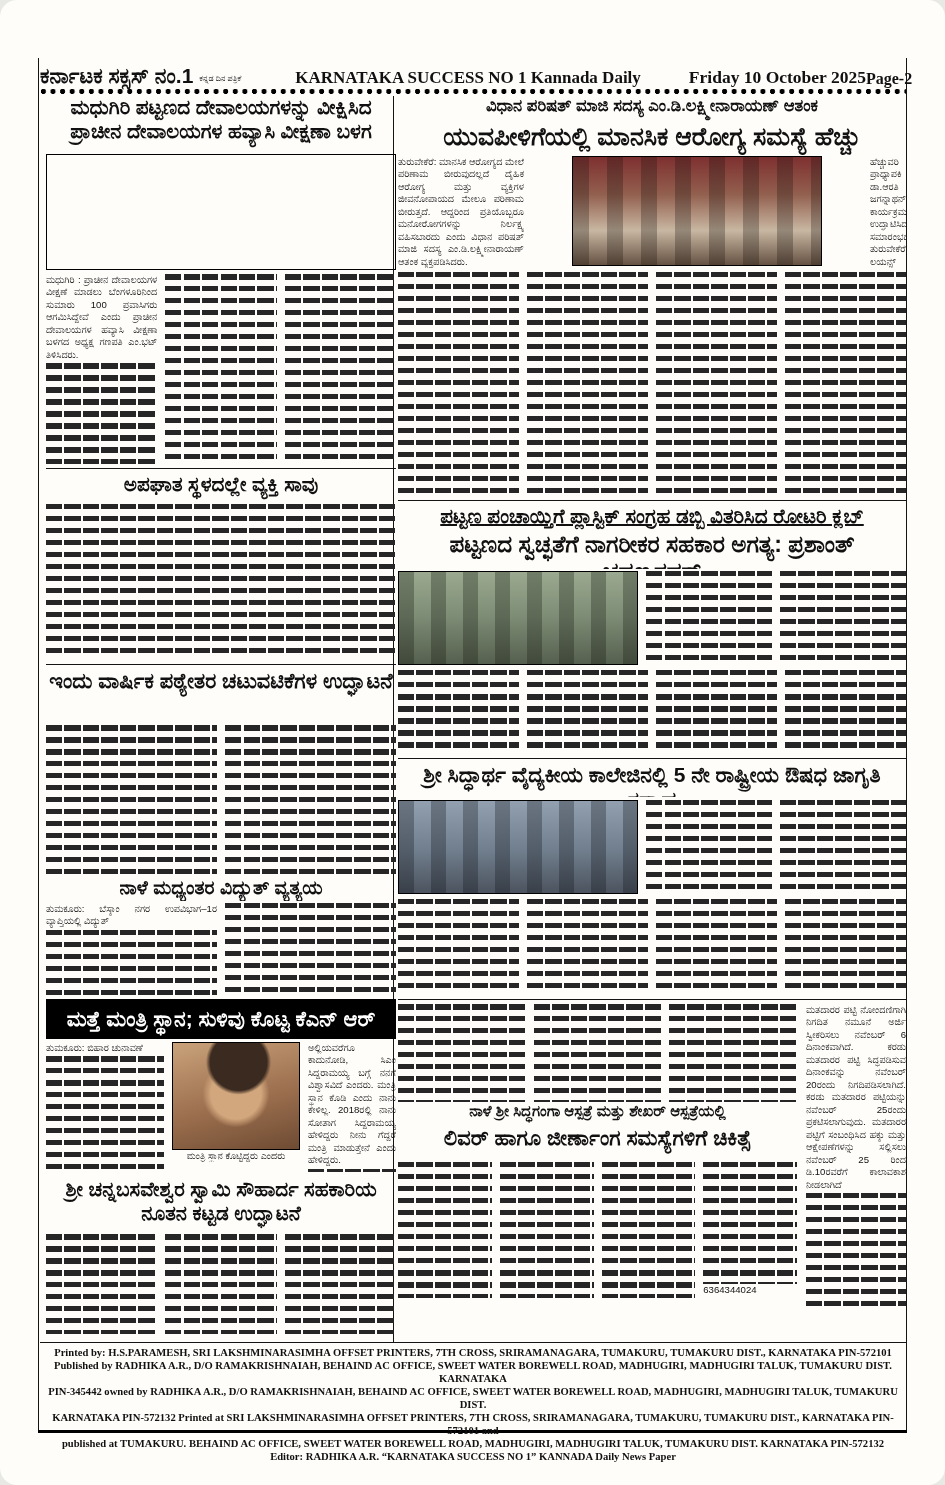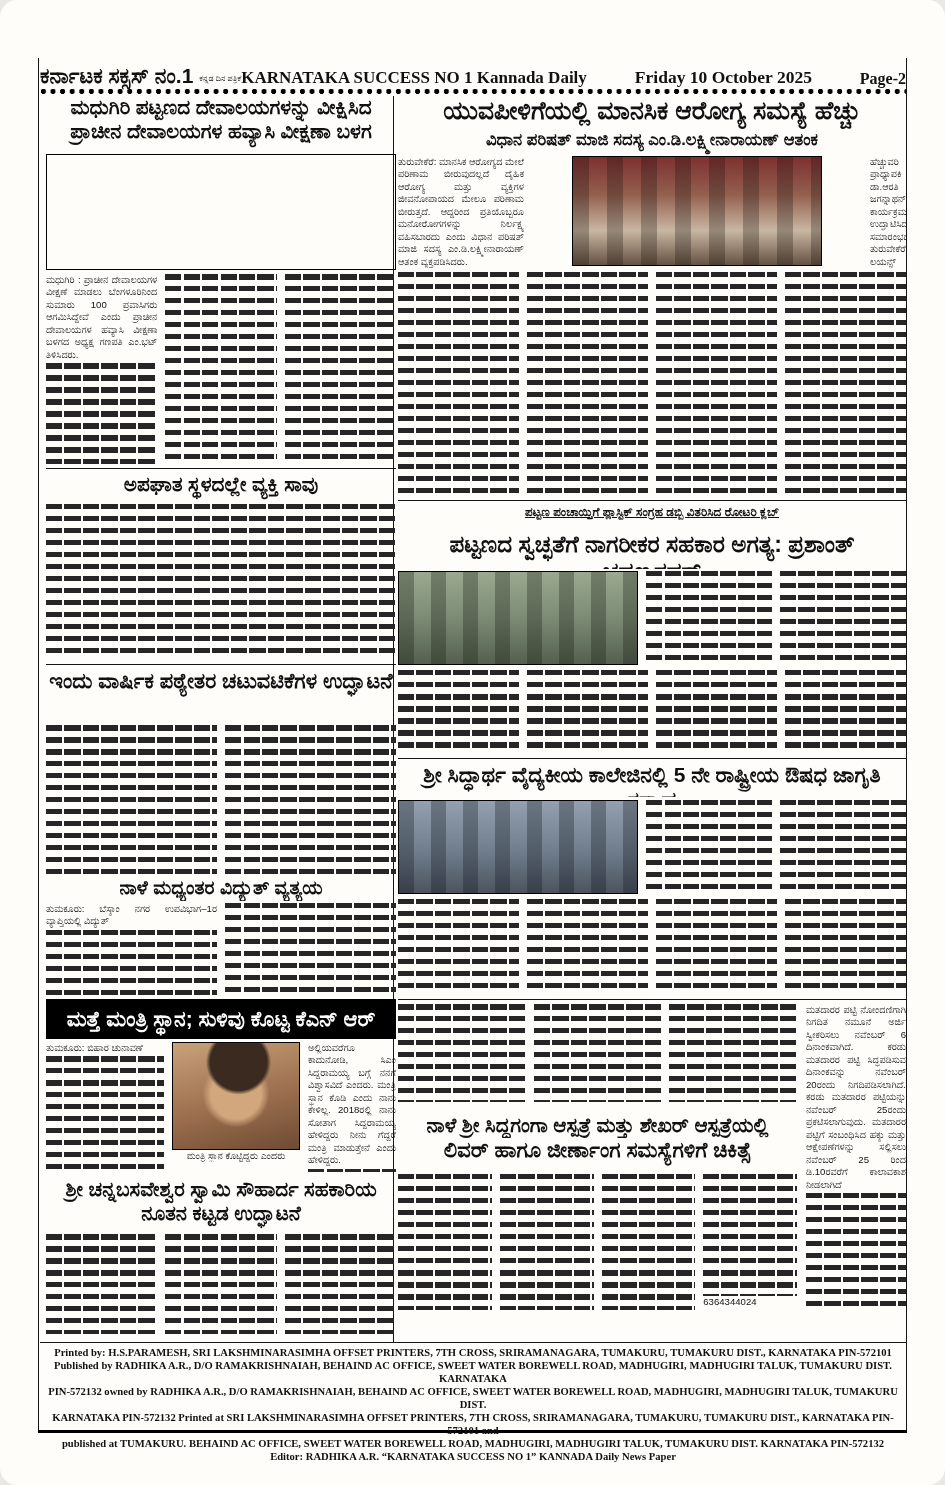--- a/index.html
+++ b/index.html
@@ -6,21 +6,21 @@
   .page{position:relative;width:945px;height:1485px;background:#fffdfa;margin:0 auto;
         font-family:"Liberation Sans",sans-serif;color:#111;overflow:hidden;border-radius:17px;}
   
   .vrule{position:absolute;width:0;border-left:1.5px solid #141414;}
   .hrule{position:absolute;height:0;border-top:1.2px solid #141414;}
   .hrule-heavy{position:absolute;height:3px;background:#000;}
   
   .masthead{position:absolute;left:40px;top:56px;width:866px;height:32px;display:flex;align-items:flex-end;}
   .logo-kn{font-weight:bold;font-size:21px;letter-spacing:0;white-space:nowrap;}
   .tagline{font-size:8px;margin-left:6px;margin-bottom:4px;white-space:nowrap;}
-  .mast-title{font-family:"Liberation Serif",serif;font-weight:bold;font-size:17px;white-space:nowrap;}
+  .mast-title{font-family:"Liberation Serif",serif;font-weight:bold;font-size:17px;margin-left:54px;white-space:nowrap;}
   .mast-date{font-family:"Liberation Serif",serif;font-weight:bold;font-size:17.5px;margin-left:48px;white-space:nowrap;}
   .mast-page{font-family:"Liberation Serif",serif;font-weight:bold;font-size:16px;margin-left:auto;white-space:nowrap;}
   .dots{position:absolute;left:40px;top:88px;width:866px;height:7px;
         background-image:radial-gradient(circle at 3.4px 3.4px,#000 2.4px,transparent 2.9px);
         background-size:9.6px 7px;background-repeat:repeat-x;}
   
   .col-left{position:absolute;left:40px;top:96px;width:350px;padding-left:6px;}
   .col-right{position:absolute;left:398px;top:96px;width:508px;}
   
   .head{font-weight:bold;text-align:center;line-height:1.18;overflow:hidden;}
@@ -154,22 +154,22 @@
           <div class="fill"></div>
         </div>
       <div class="bcol">
           <div class="fill"></div>
         </div>
     </div>
   </div>
 
   <div class="col-right">
 
+    <div class="head" style="font-size:16.5px;height:26px;">ವಿಧಾನ ಪರಿಷತ್ ಮಾಜಿ ಸದಸ್ಯ ಎಂ.ಡಿ.ಲಕ್ಷ್ಮೀನಾರಾಯಣ್ ಆತಂಕ</div>
     <div class="head" style="font-size:25px;height:34px;">ಯುವಪೀಳಿಗೆಯಲ್ಲಿ ಮಾನಸಿಕ ಆರೋಗ್ಯ ಸಮಸ್ಯೆ ಹೆಚ್ಚು</div>
-    <div class="head" style="font-size:16.5px;height:26px;">ವಿಧಾನ ಪರಿಷತ್ ಮಾಜಿ ಸದಸ್ಯ ಎಂ.ಡಿ.ಲಕ್ಷ್ಮೀನಾರಾಯಣ್ ಆತಂಕ</div>
     <div class="body-row" style="height:112px;gap:48px;">
       <div class="bcol" style="flex:0 0 126px;">
         <p class="lead">ತುರುವೇಕೆರೆ: ಮಾನಸಿಕ ಆರೋಗ್ಯದ ಮೇಲೆ ಪರಿಣಾಮ ಬೀರುವುದಲ್ಲದೆ ದೈಹಿಕ ಆರೋಗ್ಯ ಮತ್ತು ವ್ಯಕ್ತಿಗಳ ಜೀವನೋಪಾಯದ ಮೇಲೂ ಪರಿಣಾಮ ಬೀರುತ್ತದೆ. ಆದ್ದರಿಂದ ಪ್ರತಿಯೊಬ್ಬರೂ ಮನೋರೋಗಗಳನ್ನು ನಿರ್ಲಕ್ಷ್ಯ ವಹಿಸಬಾರದು ಎಂದು ವಿಧಾನ ಪರಿಷತ್ ಮಾಜಿ ಸದಸ್ಯ ಎಂ.ಡಿ.ಲಕ್ಷ್ಮೀನಾರಾಯಣ್ ಆತಂಕ ವ್ಯಕ್ತಪಡಿಸಿದರು.</p>
       </div>
       <div class="photo ph-people" style="flex:0 0 250px;height:110px;"></div>
       <div class="bcol">
         <p class="lead">ಹೆಚ್ಚುವರಿ ಪ್ರಾಧ್ಯಾಪಕಿ ಡಾ.ಆರತಿ ಜಗನ್ನಾಥನ್ ಕಾರ್ಯಕ್ರಮ ಉದ್ಘಾಟಿಸಿದರು. ಸಮಾರಂಭದಲ್ಲಿ ತುರುವೇಕೆರೆ ಲಯನ್ಸ್ ಕ್ಲಬ್ ಅಧ್ಯಕ್ಷ ಪರಮೇಶ್ವರಯ್ಯ, ಕಾರ್ಯದರ್ಶಿ ಡಾ.ಎ.ನಾಗರಾಜ್, ಲಯನ್ಸ್ ಚಾರಿಟಬಲ್ ಟ್ರಸ್ಟ್ ಅಧ್ಯಕ್ಷ ಧನಪಾಲ್, ಮನೋವೈದ್ಯಕೀಯ ವಿಭಾಗದ ಪ್ರಾಧ್ಯಾಪಕ ಡಾ.ಶನಿವಾರಂ ರೆಡ್ಡಿ</p>
       </div>
     </div>
     <div class="body-row" style="height:224px;margin-top:4px;">
@@ -182,21 +182,21 @@
       <div class="bcol">
           <div class="fill"></div>
         </div>
       <div class="bcol">
           <div class="fill"></div>
         </div>
     </div>
 
     <div class="sep"></div>
 
-    <div class="kicker" style="font-size:12px;height:26px;text-decoration:underline;">ಪಟ್ಟಣ ಪಂಚಾಯ್ತಿಗೆ ಪ್ಲಾಸ್ಟಿಕ್ ಸಂಗ್ರಹ ಡಬ್ಬಿ ವಿತರಿಸಿದ ರೋಟರಿ ಕ್ಲಬ್</div>
+    <div class="kicker" style="font-size:20px;height:26px;text-decoration:underline;">ಪಟ್ಟಣ ಪಂಚಾಯ್ತಿಗೆ ಪ್ಲಾಸ್ಟಿಕ್ ಸಂಗ್ರಹ ಡಬ್ಬಿ ವಿತರಿಸಿದ ರೋಟರಿ ಕ್ಲಬ್</div>
     <div class="head" style="font-size:23px;height:38px;">ಪಟ್ಟಣದ ಸ್ವಚ್ಛತೆಗೆ ನಾಗರೀಕರ ಸಹಕಾರ ಅಗತ್ಯ: ಪ್ರಶಾಂತ್ ಭದ್ರಣ್ಣನವರ್</div>
     <div class="body-row" style="height:96px;margin-top:2px;">
       <div class="photo ph-green" style="flex:0 0 240px;height:94px;"></div>
       <div class="bcol">
           <div class="fill"></div>
         </div>
       <div class="bcol">
           <div class="fill"></div>
         </div>
     </div>
@@ -257,21 +257,21 @@
           <div class="bcol">
               <div class="fill"></div>
             </div>
           <div class="bcol">
               <div class="fill"></div>
             </div>
           <div class="bcol">
               <div class="fill"></div>
             </div>
         </div>
-        <div class="head" style="font-size:20px;height:24px;margin-top:12px;">ನಾಳೆ ಶ್ರೀ ಸಿದ್ಧಗಂಗಾ ಆಸ್ಪತ್ರೆ ಮತ್ತು ಶೇಖರ್ ಆಸ್ಪತ್ರೆಯಲ್ಲಿ</div>
+        <div class="head" style="font-size:15px;height:24px;margin-top:0;">ನಾಳೆ ಶ್ರೀ ಸಿದ್ಧಗಂಗಾ ಆಸ್ಪತ್ರೆ ಮತ್ತು ಶೇಖರ್ ಆಸ್ಪತ್ರೆಯಲ್ಲಿ</div>
         <div class="head" style="font-size:21px;height:32px;">ಲಿವರ್ ಹಾಗೂ ಜೀರ್ಣಾಂಗ ಸಮಸ್ಯೆಗಳಿಗೆ ಚಿಕಿತ್ಸೆ</div>
         <div class="body-row" style="height:136px;margin-top:4px;">
           <div class="bcol">
               <div class="fill"></div>
             </div>
           <div class="bcol">
               <div class="fill"></div>
             </div>
           <div class="bcol">
               <div class="fill"></div>
@@ -281,19 +281,19 @@
             <p class="lead">6364344024</p>
           </div>
         </div>
       </div>
     </div>
   </div>
 
   <div class="footer">
     <div>Printed by: H.S.PARAMESH, SRI LAKSHMINARASIMHA OFFSET PRINTERS, 7TH CROSS, SRIRAMANAGARA, TUMAKURU, TUMAKURU DIST., KARNATAKA PIN-572101</div>
     <div>Published by RADHIKA A.R., D/O RAMAKRISHNAIAH, BEHAIND AC OFFICE, SWEET WATER BOREWELL ROAD, MADHUGIRI, MADHUGIRI TALUK, TUMAKURU DIST. KARNATAKA</div>
-    <div>PIN-572132  owned by RADHIKA A.R., D/O RAMAKRISHNAIAH, BEHAIND AC OFFICE, SWEET WATER BOREWELL ROAD, MADHUGIRI, MADHUGIRI TALUK, TUMAKURU DIST.</div>
+    <div>PIN-345442  owned by RADHIKA A.R., D/O RAMAKRISHNAIAH, BEHAIND AC OFFICE, SWEET WATER BOREWELL ROAD, MADHUGIRI, MADHUGIRI TALUK, TUMAKURU DIST.</div>
     <div>KARNATAKA PIN-572132  Printed at SRI LAKSHMINARASIMHA OFFSET PRINTERS, 7TH CROSS, SRIRAMANAGARA, TUMAKURU, TUMAKURU DIST., KARNATAKA PIN-572101 and</div>
     <div>published at TUMAKURU. BEHAIND AC OFFICE, SWEET WATER BOREWELL ROAD, MADHUGIRI, MADHUGIRI TALUK, TUMAKURU DIST. KARNATAKA PIN-572132</div>
     <div>Editor: RADHIKA A.R.   “KARNATAKA SUCCESS NO 1” KANNADA Daily News Paper</div>
   </div>
 
 </div>
 
 </body></html>

